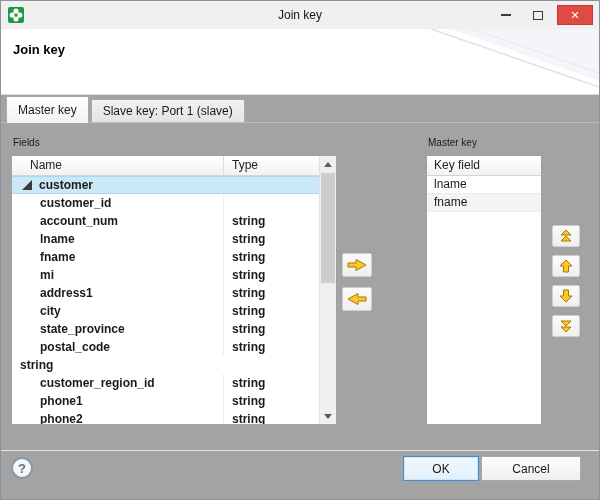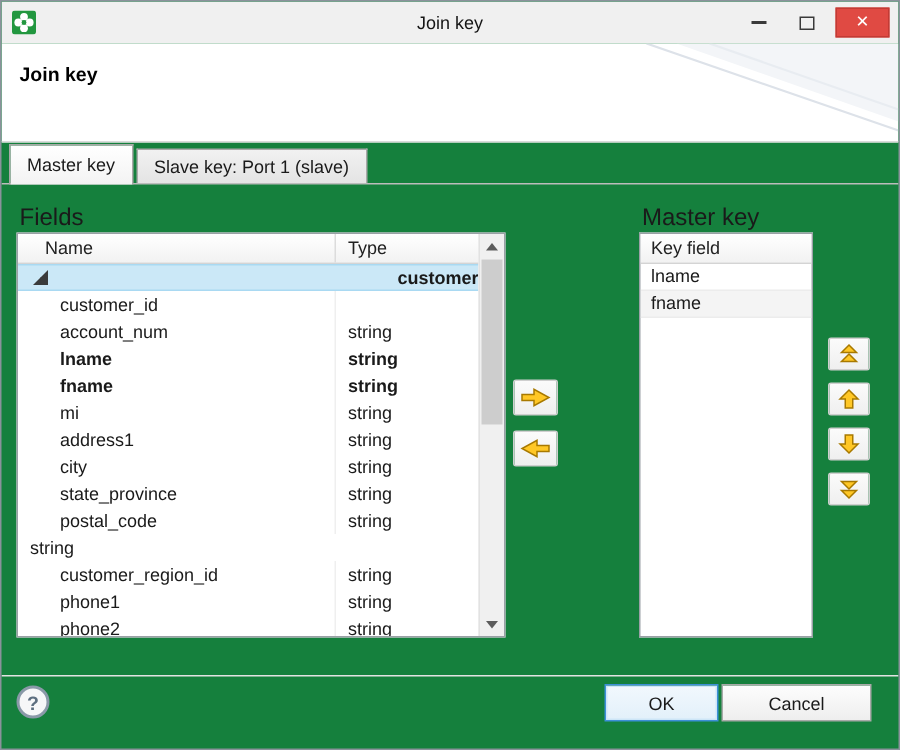--- a/index.html
+++ b/index.html
@@ -1,19 +1,19 @@
 <!DOCTYPE html>
 <html><head>
 <meta charset="utf-8">
 <style>
   * { box-sizing: border-box; margin: 0; padding: 0; }
   html,body { background:#ffffff; }
   body { font-family:"Liberation Sans", sans-serif; font-size:12px; color:#1a1a1a; }
 
-  .window { position:relative; width:600px; height:500px; background:#15803d;
+  .window { position:relative; width:600px; height:500px; background:#a3a3a3;
             border:1px solid #8a929b; overflow:hidden; }
 
   
   .titlebar { position:absolute; top:0; left:0; right:0; height:28px; background:#f0f0f0; }
   .app-icon { position:absolute; left:7px; top:6px; width:16px; height:16px; }
   .win-title { position:absolute; left:0; right:0; top:0; height:28px; line-height:28px;
                text-align:center; font-size:12px; color:#151515; }
   .cap-buttons { position:absolute; right:6px; top:4px; display:flex; gap:6px; align-items:center; }
   .cap { height:20px; border:none; background:transparent; display:flex; align-items:center;
          justify-content:center; cursor:pointer; }
@@ -32,44 +32,44 @@
   
   .tabbar { position:absolute; top:94px; left:0; right:0; height:28px; display:flex;
             align-items:flex-end; padding-left:5px; border-bottom:1px solid #bcbcbc; }
   .tab { border:1px solid #a9a9a9; border-bottom:none; padding:0 11px; height:23px;
          line-height:22px; background:linear-gradient(#f1f1f1,#e4e4e4); margin-right:2px;
          cursor:pointer; white-space:nowrap; }
   .tab.selected { height:27px; line-height:26px; background:linear-gradient(#ffffff,#f3f3f3);
                   margin-bottom:-1px; position:relative; z-index:2; }
 
   
-  .panel-label { position:absolute; font-size:16px; color:#1a1a1a; }
+  .panel-label { position:absolute; font-size:10px; color:#1a1a1a; }
   .lbl-fields { left:12px; top:136px; }
   .lbl-mkey   { left:427px; top:136px; }
 
   .table { position:absolute; background:#ffffff; border:1px solid #9aa0a6; overflow:hidden; }
   .t-fields { left:10px; top:154px; width:326px; height:270px; }
   .t-mkey   { left:425px; top:154px; width:116px; height:270px; }
 
   .thead { display:flex; height:20px; background:linear-gradient(#ffffff,#f2f2f2);
            border-bottom:1px solid #d4d4d4; }
   .t-fields .thead { width:calc(100% - 17px); }
   .th { line-height:19px; color:#222; cursor:pointer; overflow:hidden; }
   .th-name { width:212px; padding-left:18px; border-right:1px solid #dcdcdc; }
   .th-type { flex:1; padding-left:8px; }
   .th-key  { width:100%; padding-left:7px; }
 
   .tbody { position:absolute; top:20px; bottom:0; left:0; width:calc(100% - 17px); overflow:hidden; }
   .trow { display:flex; height:18px; line-height:18px; cursor:default; }
-  .trow .cell { overflow:hidden; white-space:nowrap; }
+  .trow .cell { overflow:hidden; white-space:nowrap;font-weight:bold; }
   .c-name { width:212px; border-right:1px solid #efefef; padding-left:28px; }
   .c-type { flex:1; padding-left:8px; }
   .trow.bold .cell { font-weight:bold; }
   .trow.root { background:#cbe8f7; border-top:1px solid #a9d9f2; border-bottom:1px solid #a9d9f2;
-               font-weight:bold; padding-left:10px; align-items:center;justify-content:space-between; }
+               font-weight:bold; padding-left:10px; align-items:center; }
   .expander { width:0; height:0; border-left:5px solid transparent; border-top:5px solid transparent;
               border-right:5px solid #3b3b3b; border-bottom:5px solid #3b3b3b;
               display:inline-block; margin-right:7px; }
 
   .mk-body { position:absolute; top:20px; bottom:0; left:0; right:0; overflow:hidden; }
   .mrow { height:18px; line-height:17px; padding-left:7px; border-bottom:1px solid #ececec;
           cursor:default; }
   .mrow.alt { background:#f4f4f4; }
 
   

